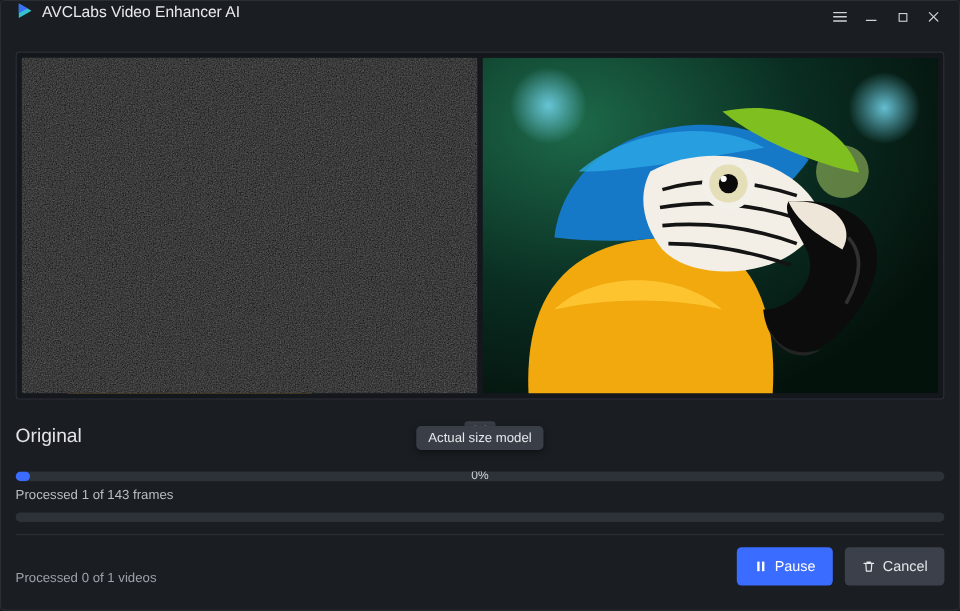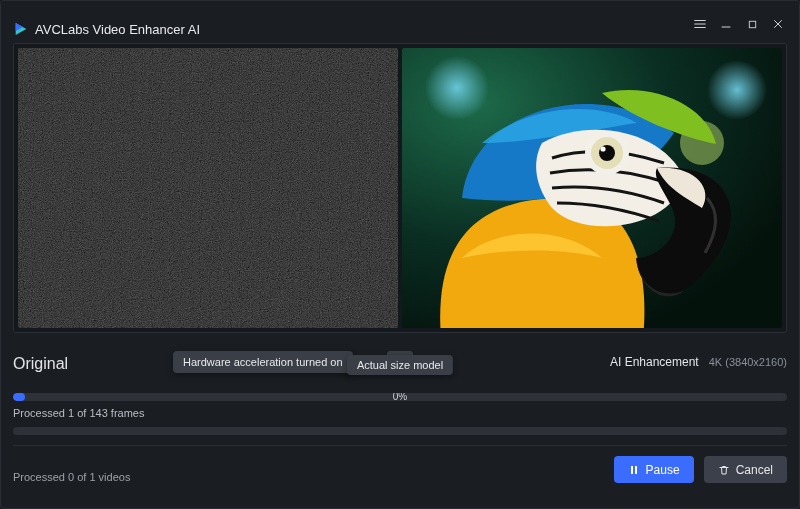--- a/index.html
+++ b/index.html
@@ -9,21 +9,21 @@
     font-family: "Segoe UI", Arial, sans-serif;
     color: #d0d3d8;
     font-size: 12px;
     border: 1px solid #2a2d33;
     border-radius: 4px;
   }
   
   .titlebar {
     height: 36px;
     display: flex;
-    align-items: flex-end;
+    align-items: flex-start;
     padding: 0 8px 0 12px;
     background: #1a1d22;
   }
   .logo { display:flex; align-items:center; gap:6px; }
   .logo-glyph { width:16px; height:16px; }
   .title { font-size: 13px; color:#e8eaee; font-weight:400; }
   .tb-spacer { flex:1; }
   .tb-btn {
     width: 26px; height: 26px;
     display:flex; align-items:center; justify-content:center;
@@ -102,21 +102,21 @@
   
   .footer {
     margin: 10px 12px 0 12px;
     padding-top:10px;
     border-top:1px solid #2a2e35;
     display:flex; align-items:flex-end; gap:10px;
   }
   .footer .left { font-size:11px; color:#9da1a9; }
   .footer .spacer { flex:1; }
   .btn {
-    height:27px; padding:0 14px;
+    height:16px; padding:16px 14px;
     display:flex; align-items:center; gap:6px;
     font-size:12px; border-radius:4px;
     border:none; cursor:pointer;
   }
   .btn-primary { background:#3a6cff; color:#fff; }
   .btn-secondary { background:#3b404a; color:#e4e6ea; }
   .btn svg { width:12px; height:12px; }
 </style>
 </head>
 <body>
@@ -246,27 +246,22 @@
       <path d="M255 120 C 292 117, 312 140, 300 160 C 284 150, 264 140, 255 120 Z" fill="#eee7d9"></path>
       <path d="M234 210 C 238 236, 256 252, 282 243 C 268 254, 240 250, 234 210 Z" fill="#232323"></path>
 
       <path d="M305 150 q18 20 -2 55" stroke="#4a4a4a" stroke-width="3" fill="none" opacity="0.6"></path>
     </svg>
   </div>
 </div>
 
 <div class="midrow">
   <div class="lbl-original">Original</div>
-  <div class="tooltip-hw">Hardware acceleration turned on</div>
   <div class="ratio-chip">1:1</div>
   <div class="tooltip-size">Actual size model</div>
-  <div class="lbl-enh">
-    <span class="main">AI Enhancement</span>
-    <span class="res">4K (3840x2160)</span>
-  </div>
 </div>
 
 <div class="bars">
   <div class="pbar">
     <div class="fill" id="fill-frames" style="width: 1.5%;"></div>
     <div class="pct-overlay">0%</div>
   </div>
   <div class="row">
     <div class="left">Processed 1 of 143 frames</div>
   </div>

